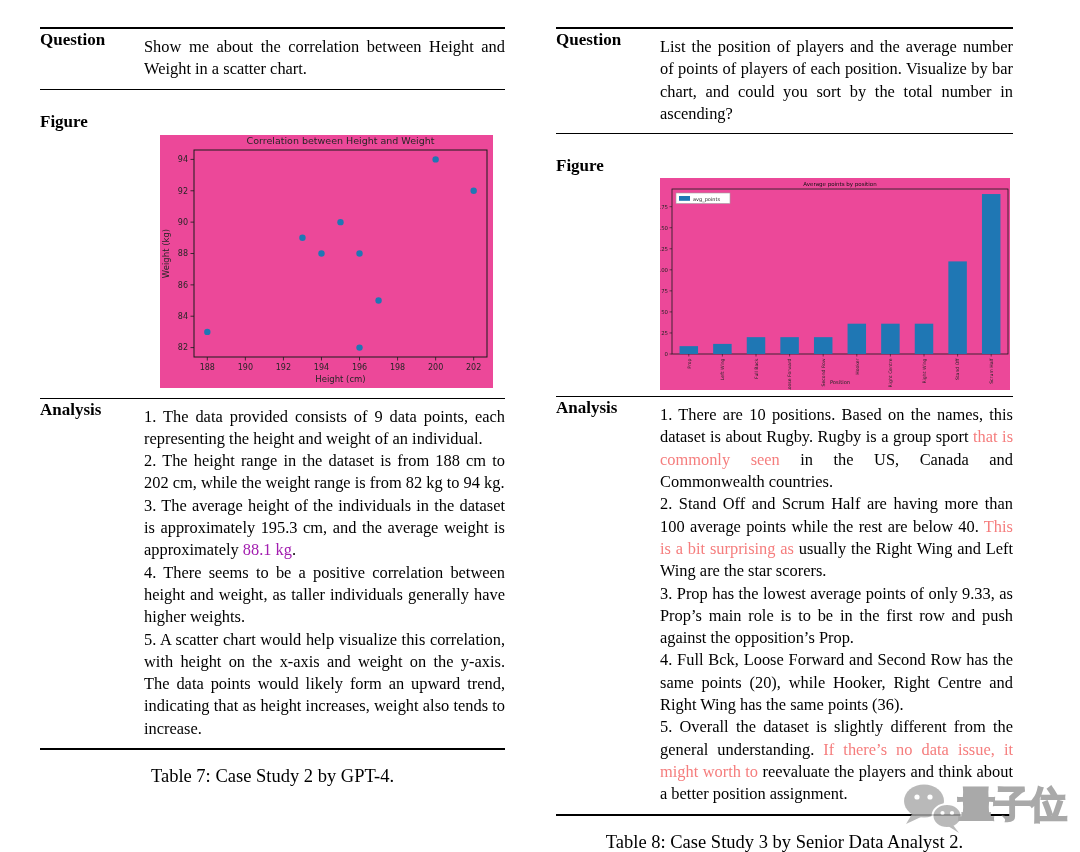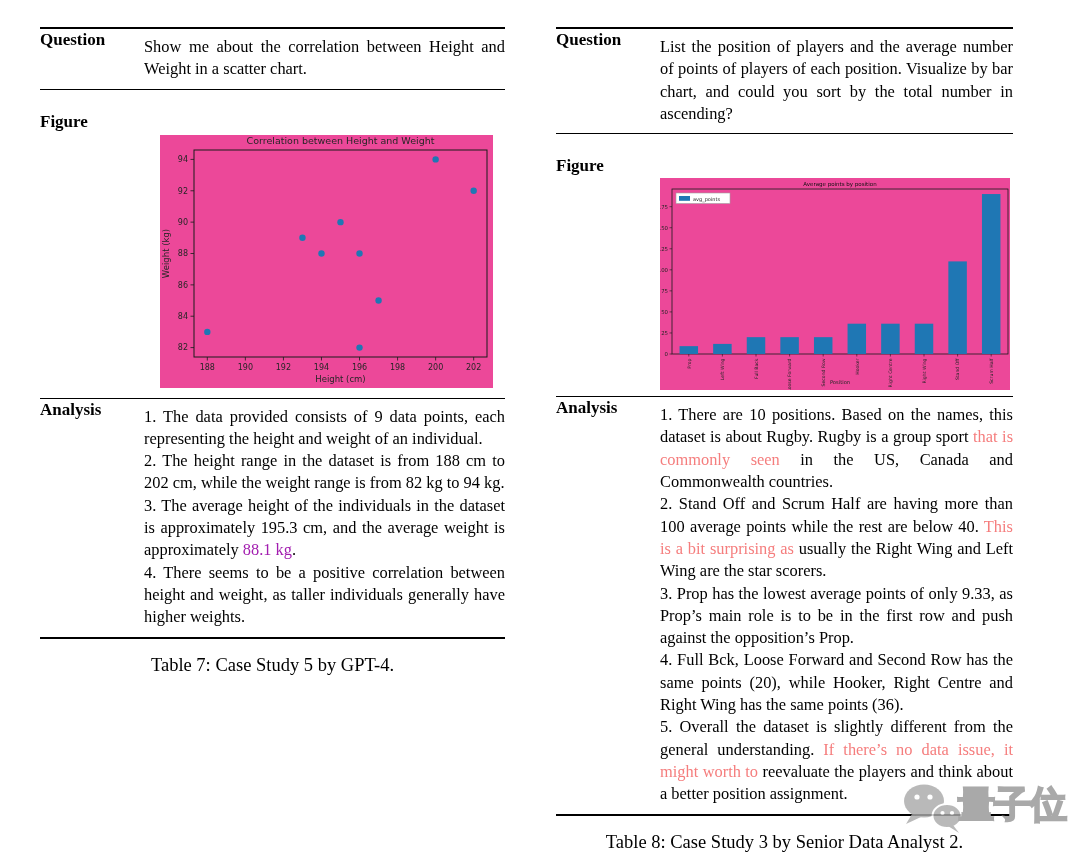--- a/index.html
+++ b/index.html
@@ -93,24 +93,25 @@
       </svg>
   </div>
   <div class="rule-thin"></div>
   <div class="trow">
     <div class="trow-label">Analysis</div>
     <div class="trow-content" id="left-analysis">
         <p class="analysis-item"><span>1. The data provided consists of 9 data points, each representing the height and weight of an individual.</span></p>
         <p class="analysis-item"><span>2. The height range in the dataset is from 188 cm to 202 cm, while the weight range is from 82 kg to 94 kg.</span></p>
         <p class="analysis-item"><span>3. The average height of the individuals in the dataset is approximately </span><span style="color: #000000;">195.3 cm</span><span>, and the average weight is approximately </span><span style="color: #a21caf;">88.1 kg</span><span>.</span></p>
         <p class="analysis-item"><span>4. There seems to be a positive correlation between height and weight, as taller individuals generally have higher weights.</span></p>
+        <p class="analysis-item"><span>5. A scatter chart would help visualize this correlation, with height on the x-axis and weight on the y-axis. The data points would likely form an upward trend, indicating that as height increases, weight also tends to increase.</span></p>
       </div>
   </div>
   <div class="rule-thick"></div>
-  <div class="caption">Table 7: Case Study 5 by GPT-4.</div>
+  <div class="caption">Table 7: Case Study 2 by GPT-4.</div>
 </div>
 
 <div class="case-table" id="right-table">
   <div class="rule-thick"></div>
   <div class="trow">
     <div class="trow-label">Question</div>
     <div class="trow-content">List the position of players and the average number of points of players of each position. Visualize by bar chart, and could you sort by the total number in ascending?</div>
   </div>
   <div class="rule-thin"></div>
   <div class="figure-label">Figure</div>

